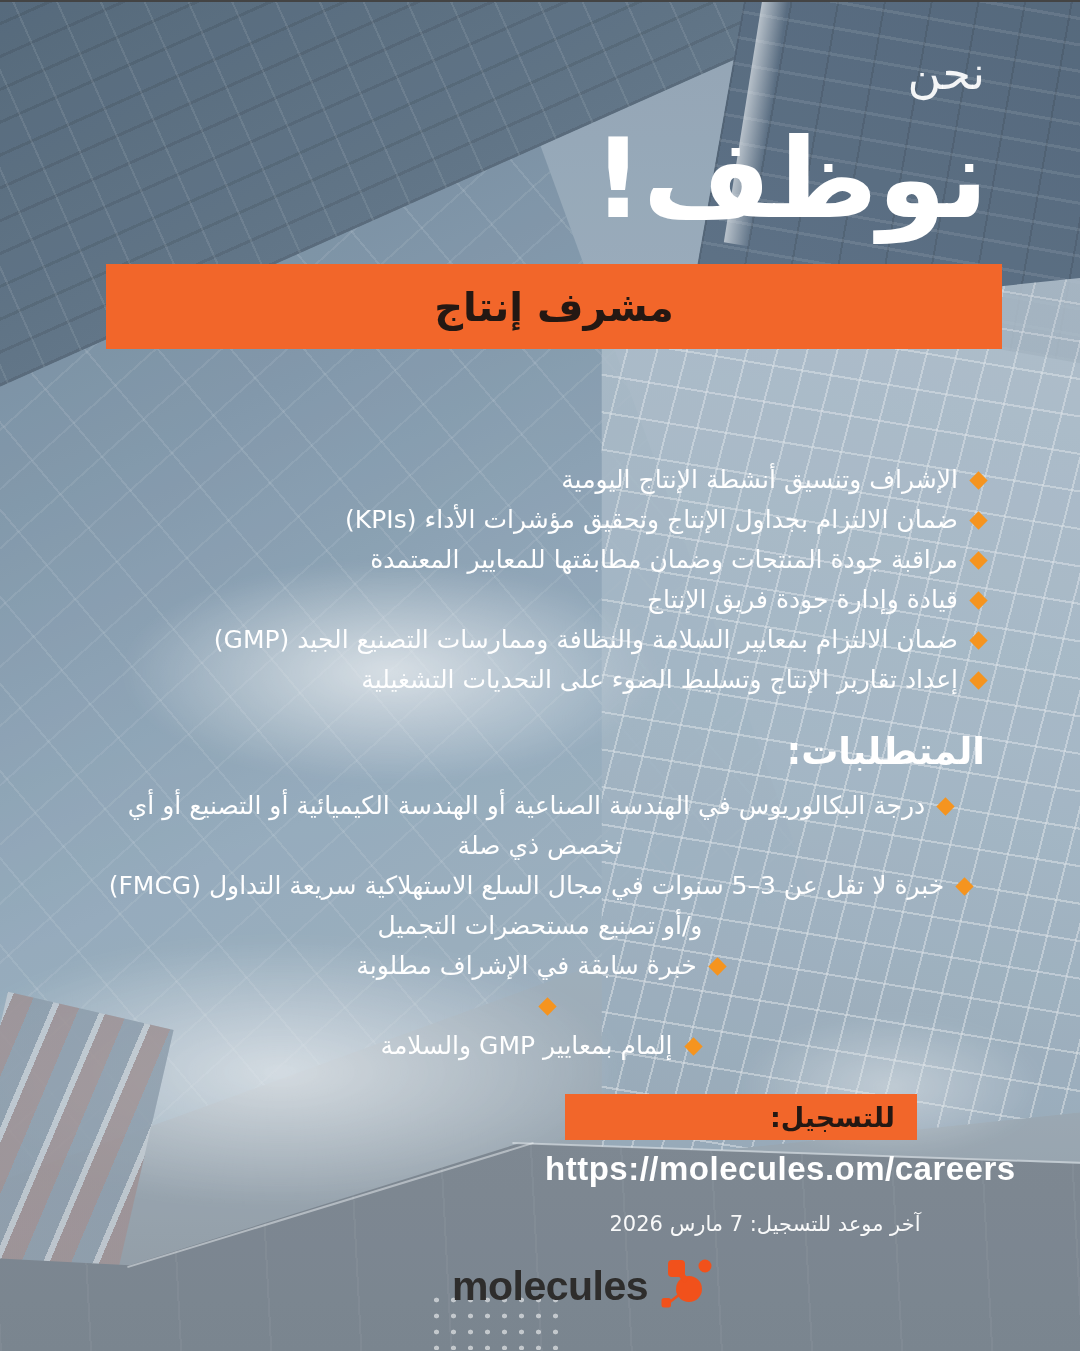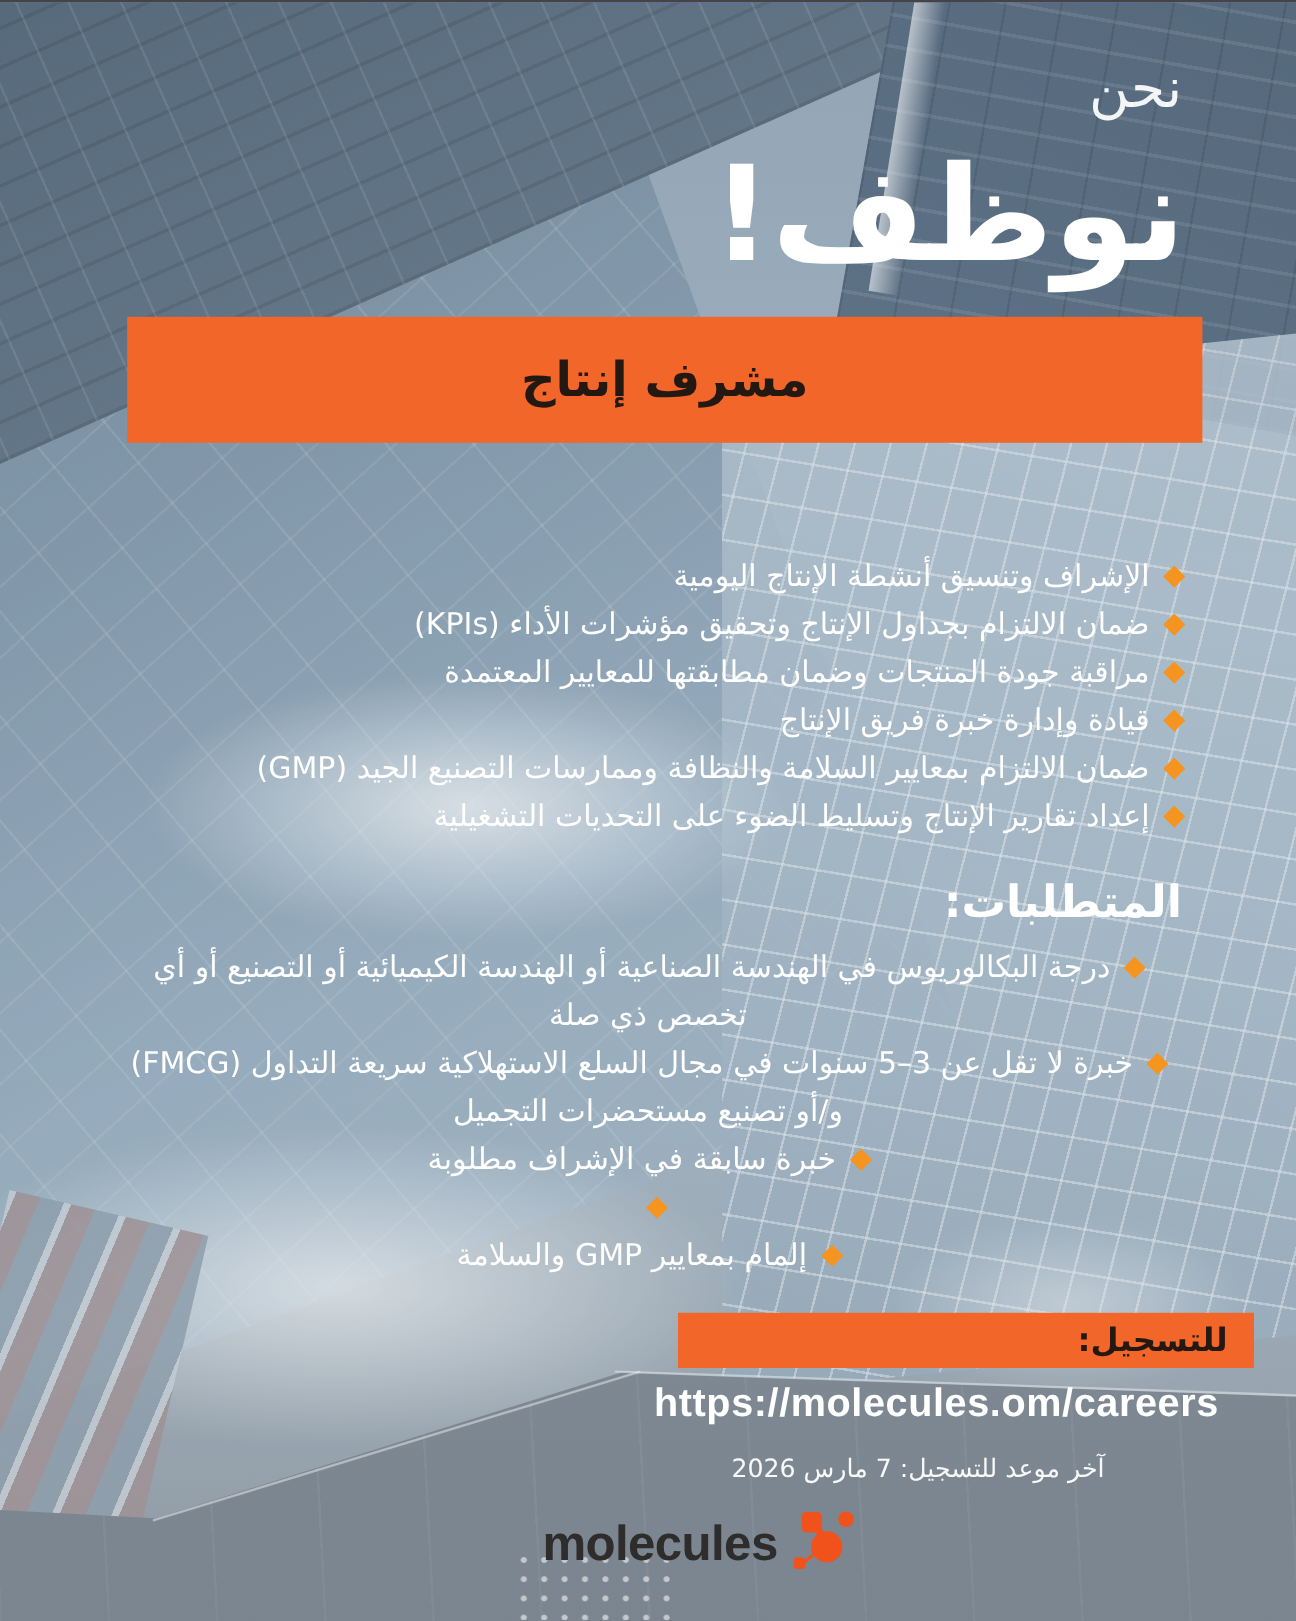--- a/index.html
+++ b/index.html
@@ -73,37 +73,37 @@
   .content{position:absolute;inset:0;z-index:10;color:#fff;}
   .kicker{
     position:absolute;top:48px;right:95px;
     font-size:46px;font-weight:500;color:rgba(255,255,255,.93);line-height:1;
   }
   .big-title{
     position:absolute;top:120px;right:92px;
     font-size:110px;font-weight:800;line-height:1.05;color:#fff;letter-spacing:-1px;
   }
   .banner-role{
-    position:absolute;top:262px;left:106px;width:896px;height:105px;
+    position:absolute;top:262px;left:106px;width:896px;height:85px;
     background:#F2662A;display:flex;align-items:center;justify-content:center;
     font-size:40px;font-weight:700;color:#241813;
   }
   .sec-heading{font-size:37px;font-weight:700;color:#fff;position:absolute;right:95px;}
   .h-tasks{top:390px;}
   .h-reqs{top:728px;}
   .list{position:absolute;left:95px;right:95px;font-size:25px;font-weight:400;color:#fff;}
   .list .li{line-height:40px;}
   .list.tasks{top:458px;text-align:right;}
   .list.reqs{top:784px;text-align:center;line-height:41px;}
   .diamond{
     display:inline-block;width:13px;height:13px;background:#F5941F;
     transform:rotate(45deg);margin-inline-end:14px;vertical-align:1px;
   }
   .banner-register{
-    position:absolute;top:1092px;left:565px;width:480px;height:46px;
+    position:absolute;top:1092px;left:565px;width:352px;height:46px;
     background:#F2662A;box-sizing:border-box;padding:0 22px;
     display:flex;align-items:center;
     font-size:27px;font-weight:700;color:#241813;
   }
   .careers-url{
     position:absolute;top:1148px;left:545px;width:460px;text-align:right;
     font-family:"Liberation Sans","DejaVu Sans",sans-serif;
     font-size:33px;font-weight:700;color:#fff;letter-spacing:.5px;direction:ltr;
   }
   .deadline{
@@ -159,21 +159,21 @@
       <div class="li">
         <span class="diamond"></span><span>الإشراف وتنسيق أنشطة الإنتاج اليومية</span>
       </div>
       <div class="li">
         <span class="diamond"></span><span>ضمان الالتزام بجداول الإنتاج وتحقيق مؤشرات الأداء (KPIs)</span>
       </div>
       <div class="li">
         <span class="diamond"></span><span>مراقبة جودة المنتجات وضمان مطابقتها للمعايير المعتمدة</span>
       </div>
       <div class="li">
-        <span class="diamond"></span><span>قيادة وإدارة خبرة فريق الإنتاج</span>
+        <span class="diamond"></span><span>قيادة وإدارة جودة فريق الإنتاج</span>
       </div>
       <div class="li">
         <span class="diamond"></span><span>ضمان الالتزام بمعايير السلامة والنظافة وممارسات التصنيع الجيد (GMP)</span>
       </div>
       <div class="li">
         <span class="diamond"></span><span>إعداد تقارير الإنتاج وتسليط الضوء على التحديات التشغيلية</span>
       </div>
     </div>
 
     <div class="sec-heading h-reqs">المتطلبات:</div>

